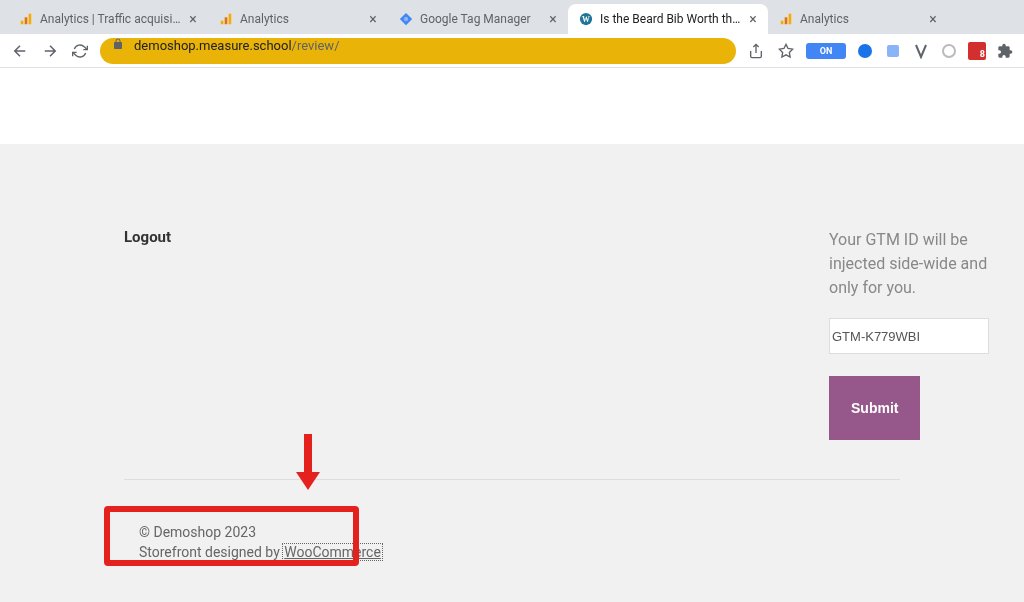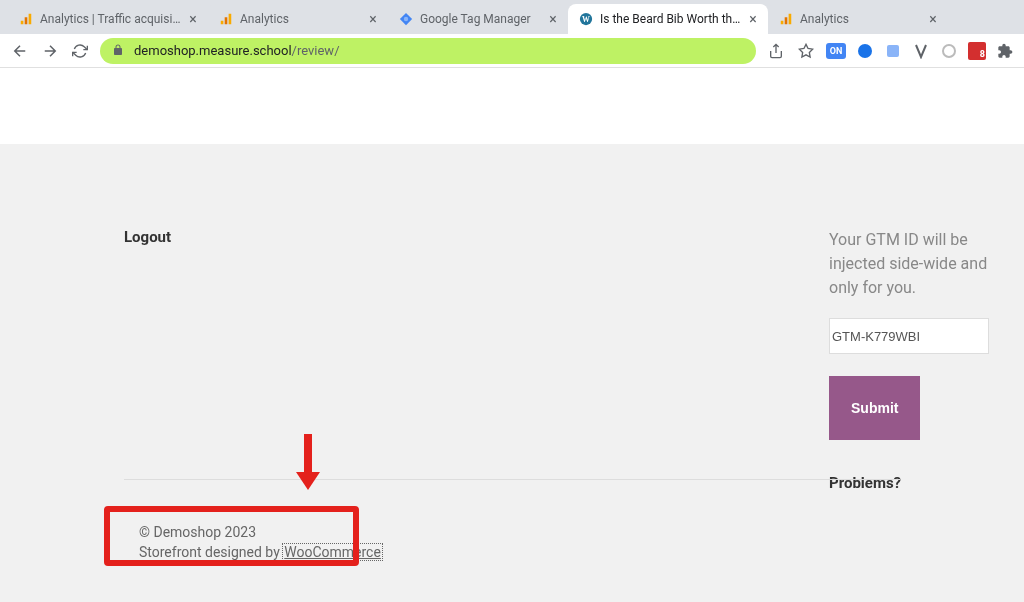--- a/index.html
+++ b/index.html
@@ -8,21 +8,21 @@
     
     .tab-bar { background: #dee1e6; height: 34px; display: flex; align-items: flex-end; padding-left: 8px; }
     .tab { display: flex; align-items: center; height: 30px; padding: 0 8px 0 10px; font-size: 12px; color: #5f6368; background: #dee1e6; border-radius: 8px 8px 0 0; max-width: 200px; min-width: 180px; position: relative; }
     .tab.active { background: #fff; color: #202124; }
     .tab-favicon { width: 16px; height: 16px; margin-right: 6px; flex-shrink: 0; display: flex; align-items: center; justify-content: center; }
     .tab-title { white-space: nowrap; overflow: hidden; text-overflow: ellipsis; flex: 1; font-size: 12px; }
     .tab-close { width: 14px; height: 14px; margin-left: 4px; color: #5f6368; font-size: 14px; line-height: 14px; text-align: center; cursor: pointer; }
 
     .addr-bar { background: #fff; height: 34px; display: flex; align-items: center; padding: 0 10px; border-bottom: 1px solid #e0e0e0; gap: 10px; }
     .nav-btn { width: 20px; height: 20px; display: flex; align-items: center; justify-content: center; color: #5f6368; cursor: pointer; }
-    .url-box { flex: 1; display: flex; align-items: center; height: 26px; background: #bef264; border-radius: 13px; padding: 0 12px; gap: 8px; }
+    .url-box { flex: 1; display: flex; height: 26px; background: #eab308; border-radius: 13px; padding: 0 12px; gap: 8px; }
     .lock-icon { width: 14px; height: 14px; color: #5f6368; }
     .url-text { font-size: 13px; color: #202124; }
     .url-domain { color: #202124; }
     .url-path { color: #5f6368; }
     .ext-icons { display: flex; align-items: center; gap: 10px; }
     .ext-icon { width: 18px; height: 18px; display: flex; align-items: center; justify-content: center; font-size: 12px; }
 
     
     .page { background: #fff; }
     .upper-white { height: 76px; background: #fff; }
@@ -137,21 +137,21 @@
     <svg width="16" height="16" viewBox="0 0 24 24" fill="none" stroke="#5f6368" stroke-width="2">
         <path d="M4 12v8a2 2 0 002 2h12a2 2 0 002-2v-8M16 6l-4-4-4 4M12 2v13"></path>
       </svg>
   </div>
   <div class="nav-btn">
     <svg width="16" height="16" viewBox="0 0 24 24" fill="none" stroke="#5f6368" stroke-width="2">
         <polygon points="12 2 15.09 8.26 22 9.27 17 14.14 18.18 21.02 12 17.77 5.82 21.02 7 14.14 2 9.27 8.91 8.26 12 2"></polygon>
       </svg>
   </div>
   <div class="ext-icons">
-    <span class="ext-icon" style="background:#4285f4;color:#fff;border-radius:3px;width:20px;height:16px;font-size:9px;font-weight:bold;">ON</span>
+    <span class="ext-icon" style="background:#4285f4;color:#fff;border-radius:3px;width:40px;height:16px;font-size:9px;font-weight:bold;">ON</span>
     <span class="ext-icon">
         <svg width="16" height="16">
           <circle cx="8" cy="8" r="7" fill="#1a73e8"></circle>
         </svg>
       </span>
     <span class="ext-icon">
         <svg width="16" height="16">
           <rect x="2" y="2" width="12" height="12" rx="2" fill="#8ab4f8"></rect>
         </svg>
       </span>
@@ -177,21 +177,20 @@
 <div class="page">
   <div class="upper-white"></div>
   <div class="footer-area">
     <div class="footer-inner">
       <div class="logout">Logout</div>
       <div class="right-col">
         <div class="gtm-note">Your GTM ID will be injected side-wide and only for you.</div>
         <input class="gtm-input" value="GTM-K779WBI" style="">
         <br>
         <button class="submit-btn">Submit</button>
-        <div class="problems">Problems?</div>
       </div>
     </div>
     <div class="divider"></div>
     <div class="copyright-block">
       <div class="copy-line1">© Demoshop 2023</div>
       <div class="copy-line2">
         <span>Storefront designed by </span><a href="#" class="woo-link">WooCommerce</a>
       </div>
     </div>
 

